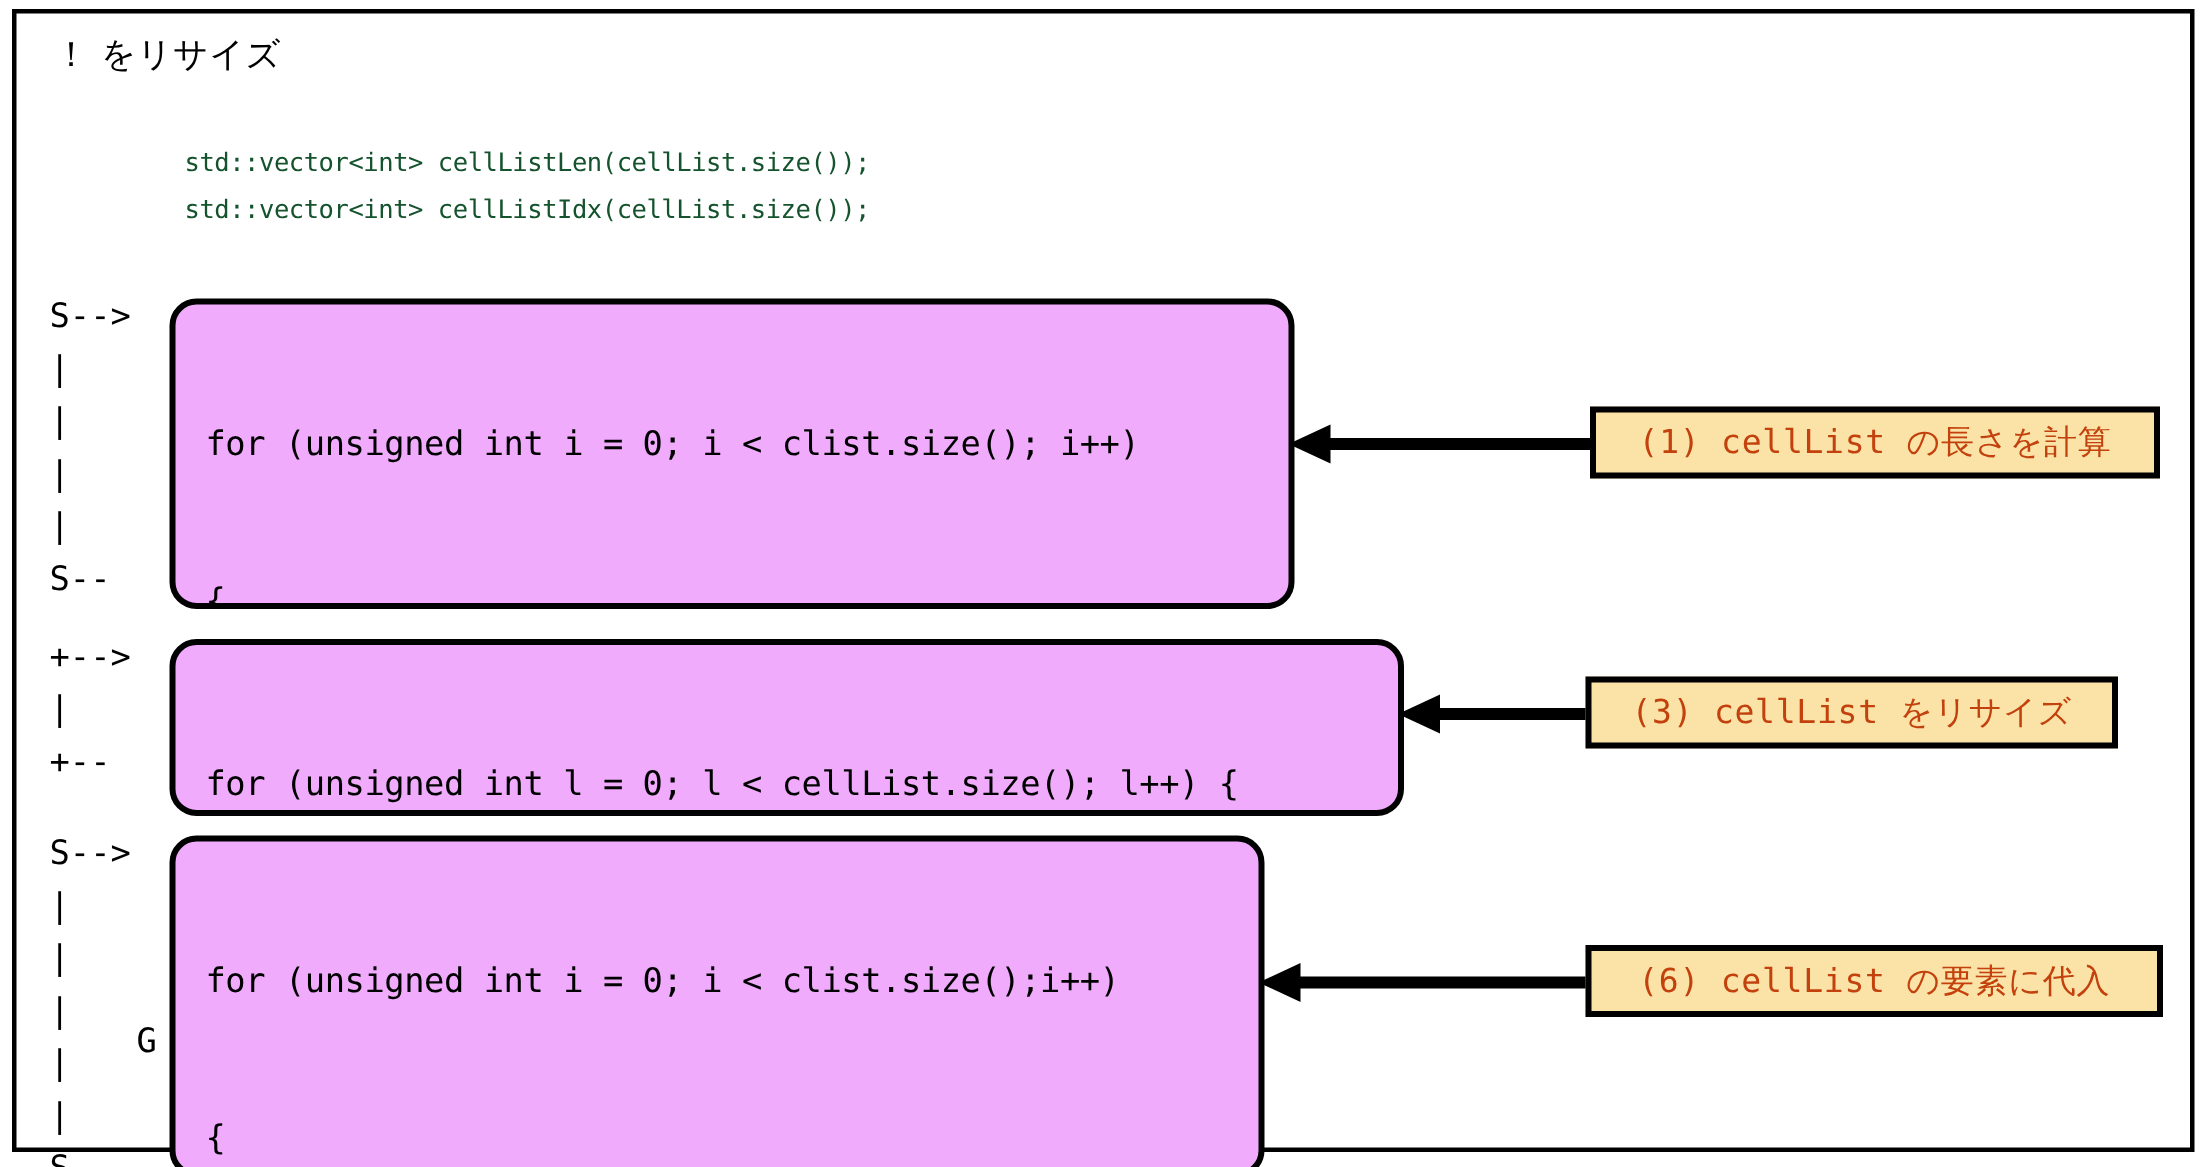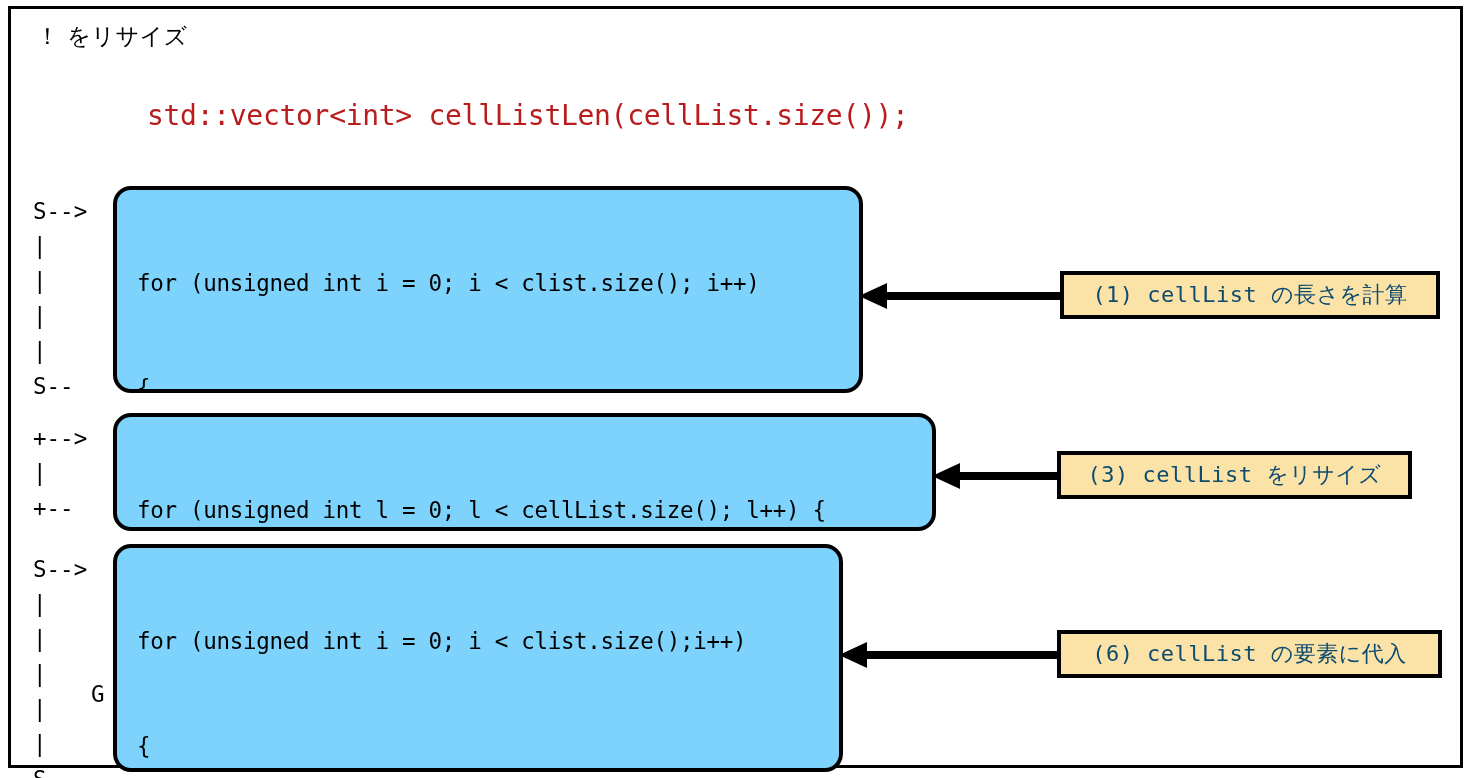--- a/index.html
+++ b/index.html
@@ -41,24 +41,24 @@
     font-family: "DejaVu Serif", "Liberation Serif", serif;
     font-size: 23px;
     color: #000000;
     white-space: pre;
     letter-spacing: 0.5px;
   }
 
   
   .decl-line {
     position: absolute;
-    left: 136px;
-    font-family: "DejaVu Sans Mono", "Liberation Mono", monospace;
-    font-size: 28px;
-    color: #b91c1c;
+    left: 112px;
+    font-family: "DejaVu Sans Mono", "Liberation Mono", monospace;
+    font-size: 17px;
+    color: #14532d;
     white-space: pre;
     letter-spacing: -0.3px;
   }
   #decl-0 { top: 90px; }
   #decl-1 { top: 121px; }
 
   
   .gutter {
     position: absolute;
     left: 22px;
@@ -82,23 +82,24 @@
     color: #000000;
     white-space: pre;
   }
   #gutter-g { left: 80px; top: 672px; }
 
   
   .code-box {
     position: absolute;
     border: 4px solid #000000;
     border-radius: 18px;
-    background: #7dd3fc;
+    background: #f0abfc;
     box-sizing: border-box;
     overflow: hidden;
+    margin-top: 13px;
   }
   #code-box-1 { left: 102px; top: 177px; width: 750px; height: 207px; }
   #code-box-2 { left: 102px; top: 404px; width: 823px; height: 118px; }
   #code-box-3 { left: 102px; top: 535px; width: 730px; height: 228px; }
 
   .code-body {
     position: absolute;
     left: 20px;
     top: 6px;
     font-family: "DejaVu Sans Mono", "Liberation Mono", monospace;
@@ -140,41 +141,42 @@
   #arrow-3 .shaft { width: 202px; }
 
   
   .callout {
     position: absolute;
     background: #fbe3a8;
     border: 4px solid #000000;
     box-sizing: border-box;
     font-family: "DejaVu Sans Mono", "Liberation Mono", monospace;
     font-size: 22px;
-    color: #0c4a6e;
+    color: #c2410c;
     display: flex;
     align-items: center;
     justify-content: center;
     white-space: pre;
     letter-spacing: 0.5px;
   }
   #callout-1 { left: 1049px; top: 262px; width: 380px; height: 48px; }
   #callout-2 { left: 1046px; top: 442px; width: 355px; height: 48px; }
   #callout-3 { left: 1046px; top: 621px; width: 385px; height: 48px; }
 </style>
 </head>
 <body>
 
 <div id="page">
 
   <div id="frame">
 
     <div id="header-line">！ をリサイズ</div>
 
     <div class="decl-line" id="decl-0">std::vector&lt;int&gt; cellListLen(cellList.size());</div>
+    <div class="decl-line" id="decl-1">std::vector&lt;int&gt; cellListIdx(cellList.size());</div>
 
     <div class="gutter" id="gutter-1">S--&gt;
 |
 |
 |
 |
 S--</div>
     <div class="gutter" id="gutter-2">+--&gt;
 |
 +--</div>

